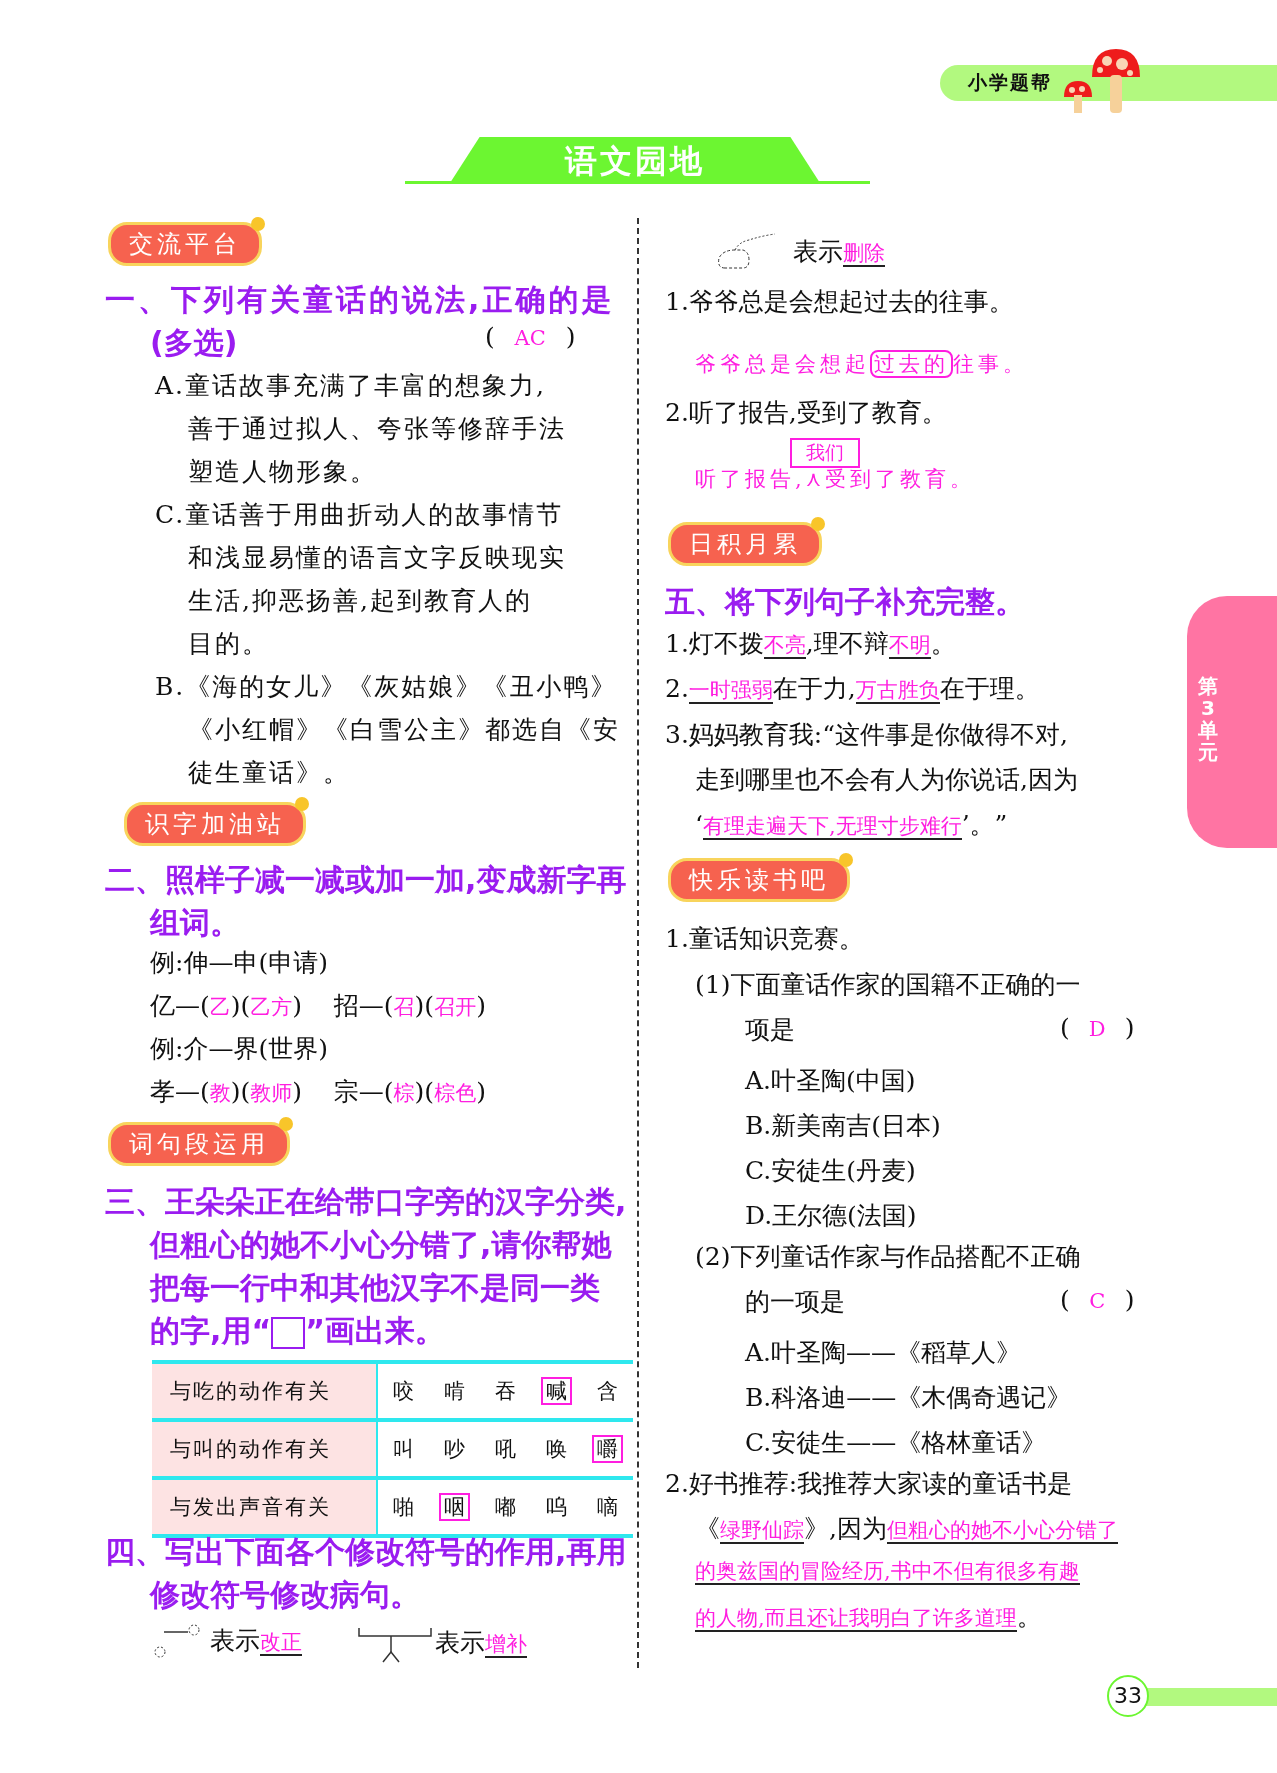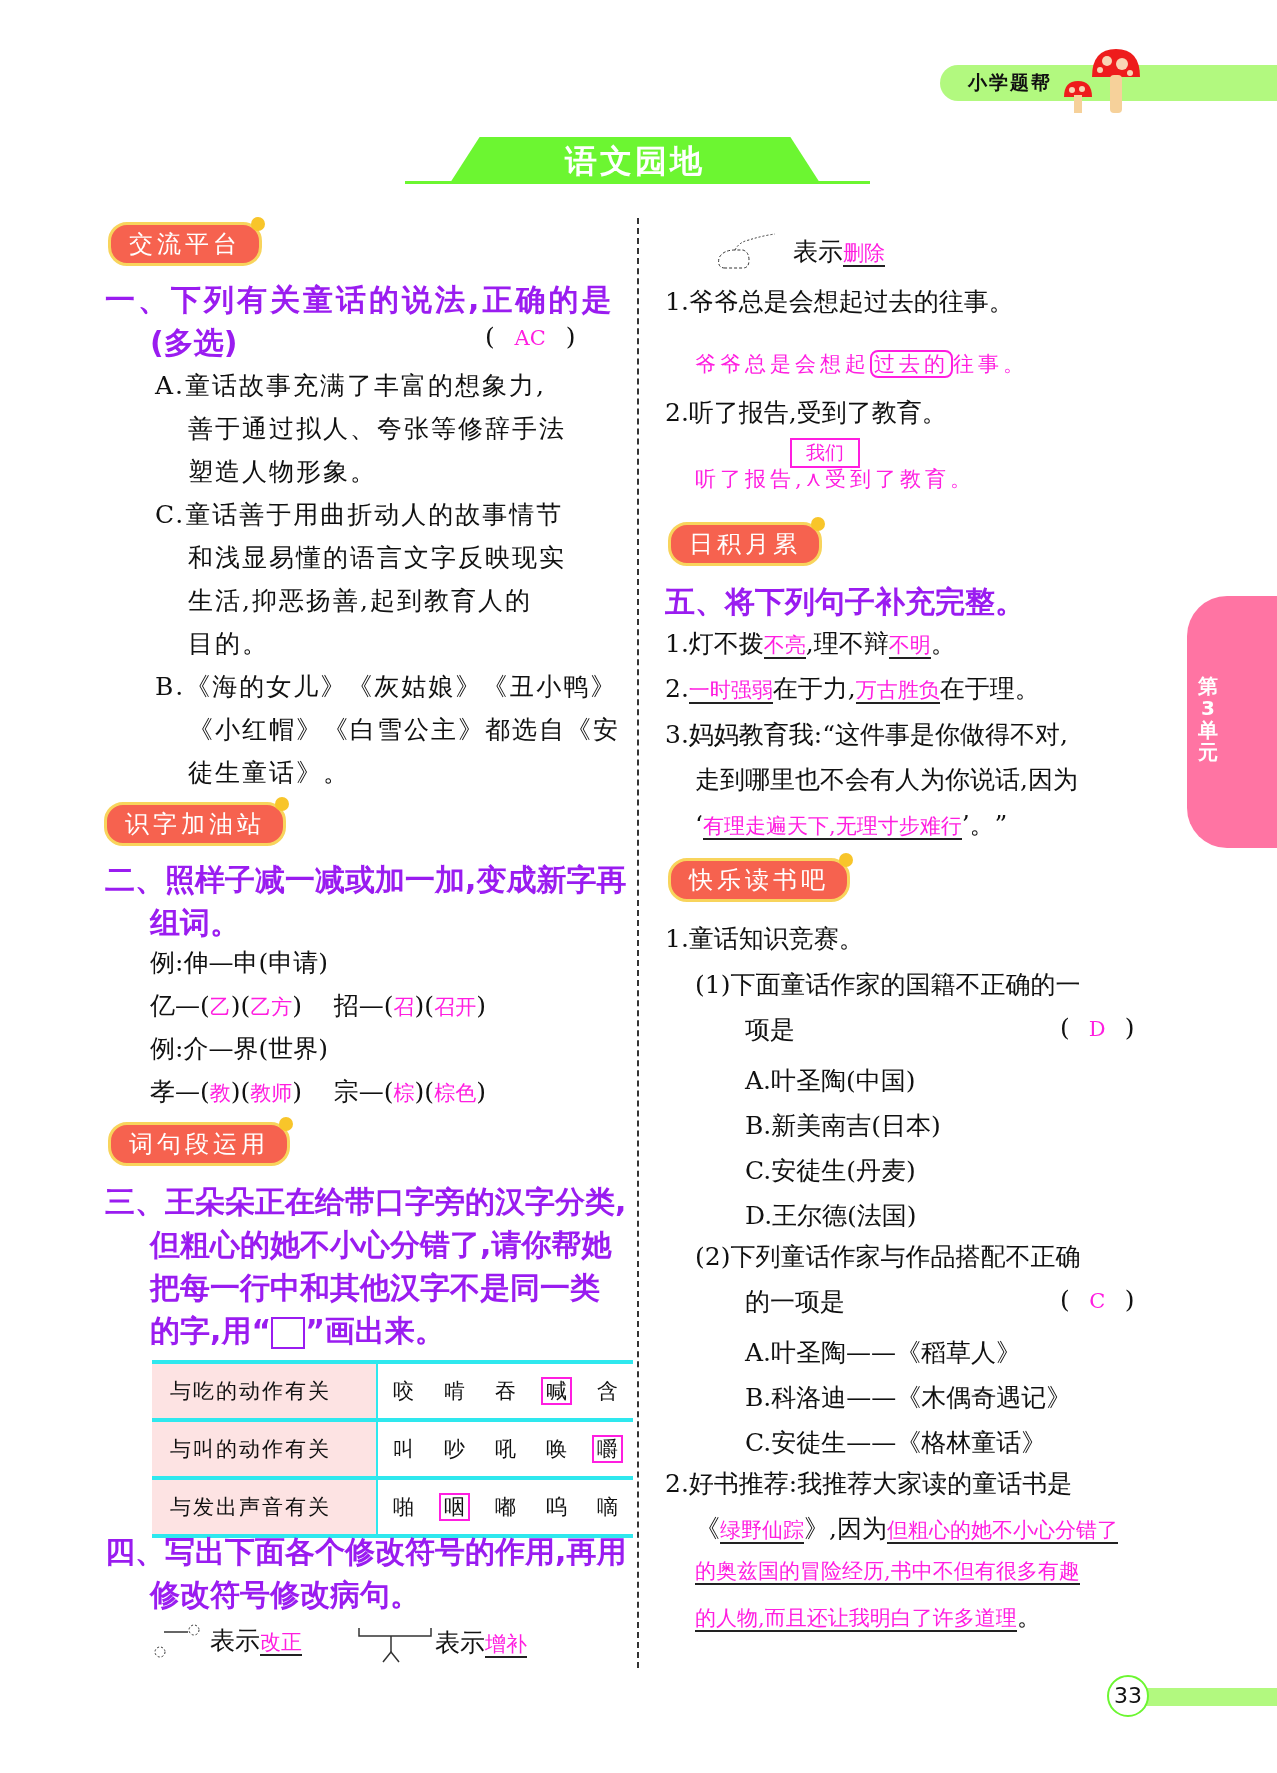--- a/index.html
+++ b/index.html
@@ -82,21 +82,21 @@
     <div style="padding-left:33px">生活,抑恶扬善,起到教育人的</div>
     <div style="padding-left:33px">目的。</div>
   </div>
   <div>
     <div>B.《海的女儿》《灰姑娘》《丑小鸭》</div>
     <div style="padding-left:33px">《小红帽》《白雪公主》都选自《安</div>
     <div style="padding-left:33px">徒生童话》。</div>
   </div>
 </div>
 
-<div class="abs section-tag" style="left:104px;top:802px">识字加油站</div>
+<div class="abs section-tag" style="left:124px;top:802px">识字加油站</div>
 <div class="abs q" style="left:105px;top:860px">二、照样子减一减或加一加,变成新字再</div>
 <div class="abs q" style="left:150px;top:903px">组词。</div>
 <div class="abs t" style="left:150px;top:946px">例:伸—申(申请)</div>
 <div class="abs t" style="left:150px;top:989px">
   <span>亿—(</span><span class="ans">乙</span><span>)(</span><span class="ans">乙方</span><span>)</span>
   &nbsp;&nbsp;
   <span>招—(</span><span class="ans">召</span><span>)(</span><span class="ans">召开</span><span>)</span>
 </div>
 <div class="abs t" style="left:150px;top:1032px">例:介—界(世界)</div>
 <div class="abs t" style="left:150px;top:1075px">

